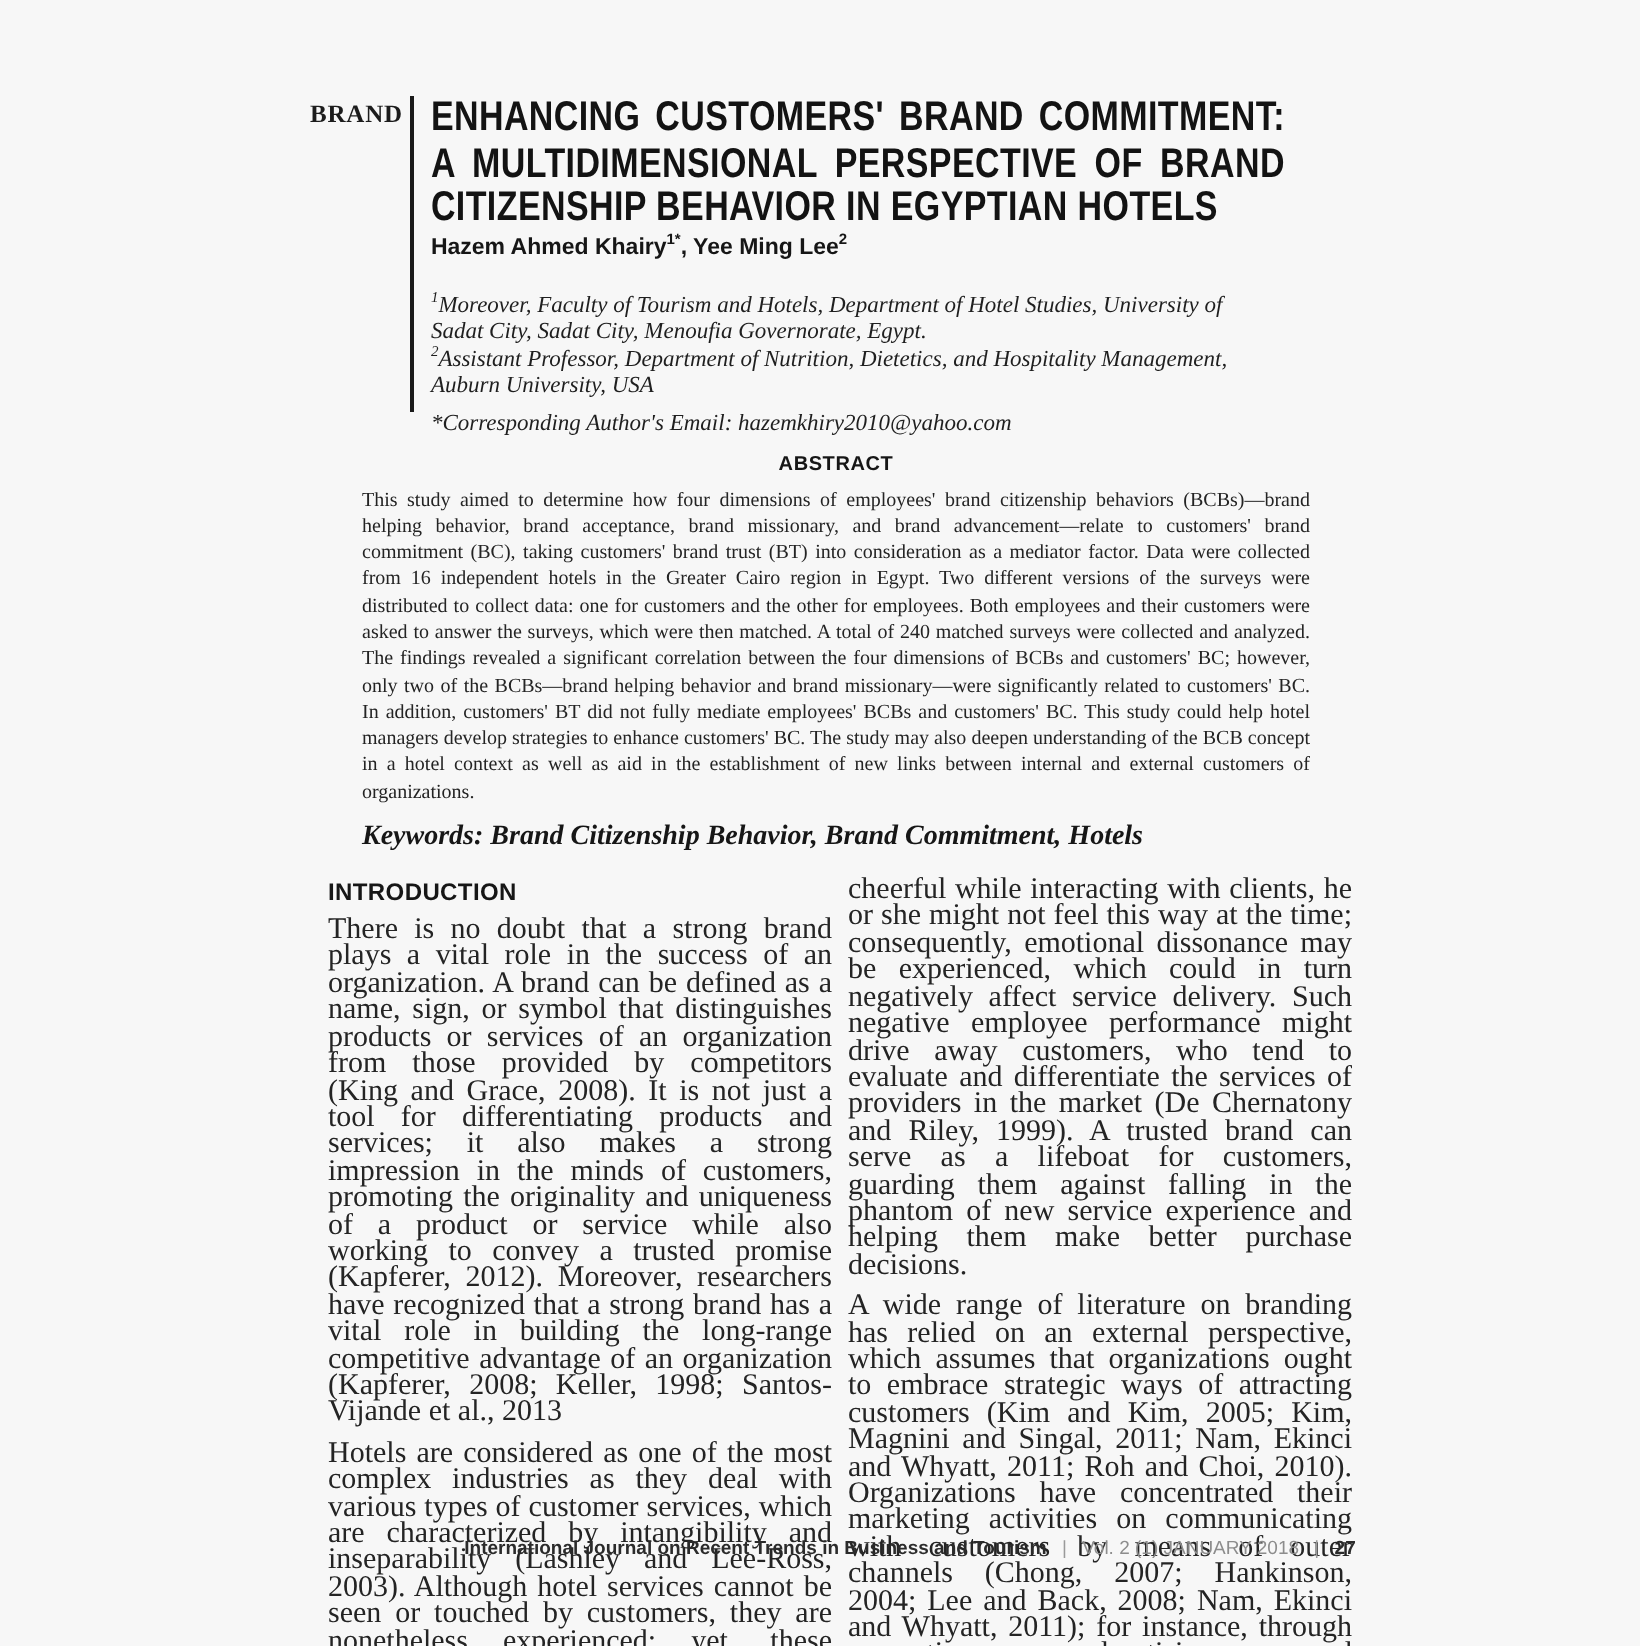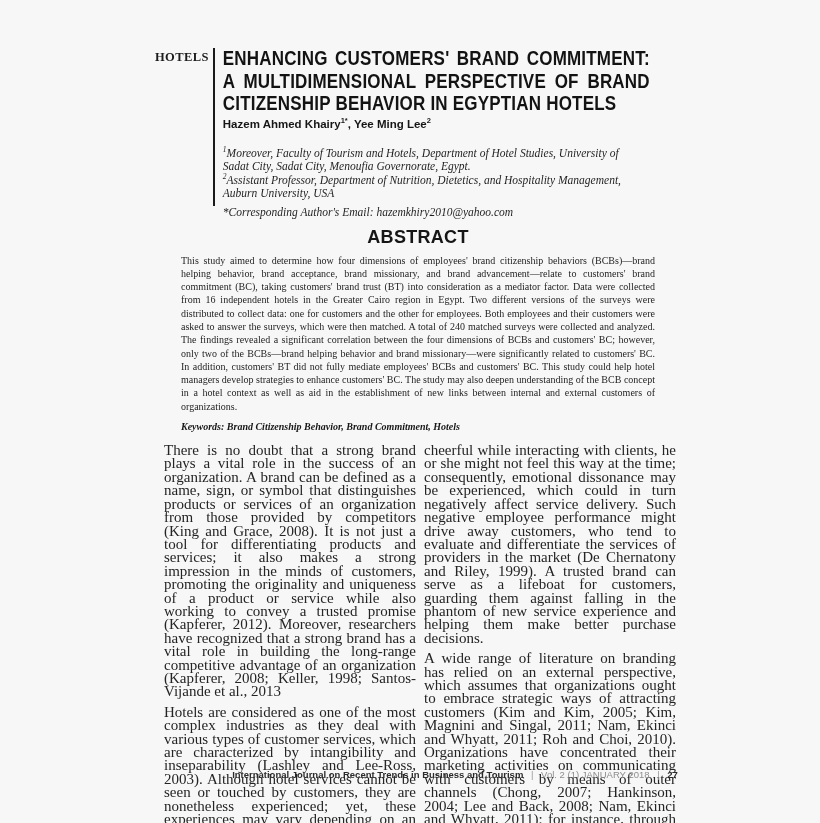--- a/index.html
+++ b/index.html
@@ -38,30 +38,30 @@
   .correspond {
     margin:5px 0 0; color:#1f1f1f;
     font-family:"Liberation Serif", serif; font-style:italic; font-size:11.5px;
   }
 
   
   .abstract { margin:9px 0 0 181px; width:474px; }
   .abstract-heading {
     margin:0 0 6px; text-align:center;
     font-family:"Liberation Sans", sans-serif; font-weight:700;
-    font-size:18px; letter-spacing:.3px; color:#161616;
+    font-size:10px; letter-spacing:.3px; color:#161616;
   }
   .abstract-body {
     margin:0; text-align:justify; color:#242424;
     font-family:"Liberation Serif", serif; font-size:10px; line-height:13.3px;
   }
   .keywords {
     margin:8px 0 0; color:#161616;
     font-family:"Liberation Serif", serif; font-style:italic; font-weight:700;
-    font-size:10px;
+    font-size:14px;
   }
 
   
   .intro { display:flex; gap:8px; margin:12px 0 0 164px; width:512px; }
   .col { width:252px; }
   .section-heading {
     margin:0 0 6px; font-family:"Liberation Sans", sans-serif;
     font-weight:700; font-size:12px; letter-spacing:.2px; color:#161616;
   }
   .body-para {
@@ -79,21 +79,21 @@
   .f-sep   { color:#9a9a9a; margin:0 5px; }
   .f-issue { color:#8d8d8d; }
   .f-page  { font-weight:700; color:#2b2b2b; }
 </style>
 </head>
 <body>
 
 <div class="page">
 
   <header class="masthead">
-    <div class="logo">HOTELS</div>
+    <div class="logo">BRAND</div>
     <div class="v-divider"></div>
     <div class="head-main">
       <h1 class="title">
         <span class="title-line just">ENHANCING CUSTOMERS' BRAND COMMITMENT:</span>
         <span class="title-line just">A MULTIDIMENSIONAL PERSPECTIVE OF BRAND</span>
         <span class="title-line">CITIZENSHIP BEHAVIOR IN EGYPTIAN HOTELS</span>
       </h1>
       <div class="authors"><span>Hazem Ahmed Khairy</span><sup>1*</sup><span>, </span><span>Yee Ming Lee</span><sup>2</sup></div>
       <div class="affiliations">
         <p class="affil"><sup>1</sup><span>Moreover, Faculty of Tourism and Hotels, Department of Hotel Studies, University of Sadat City, Sadat City, Menoufia Governorate, Egypt.</span></p>
@@ -104,20 +104,21 @@
   </header>
 
   <section class="abstract">
     <h2 class="abstract-heading">ABSTRACT</h2>
     <p class="abstract-body">This study aimed to determine how four dimensions of employees' brand citizenship behaviors (BCBs)—brand helping behavior, brand acceptance, brand missionary, and brand advancement—relate to customers' brand commitment (BC), taking customers' brand trust (BT) into consideration as a mediator factor. Data were collected from 16 independent hotels in the Greater Cairo region in Egypt. Two different versions of the surveys were distributed to collect data: one for customers and the other for employees. Both employees and their customers were asked to answer the surveys, which were then matched. A total of 240 matched surveys were collected and analyzed. The findings revealed a significant correlation between the four dimensions of BCBs and customers' BC; however, only two of the BCBs—brand helping behavior and brand missionary—were significantly related to customers' BC. In addition, customers' BT did not fully mediate employees' BCBs and customers' BC. This study could help hotel managers develop strategies to enhance customers' BC. The study may also deepen understanding of the BCB concept in a hotel context as well as aid in the establishment of new links between internal and external customers of organizations.</p>
     <p class="keywords">Keywords: Brand Citizenship Behavior, Brand Commitment, Hotels</p>
   </section>
 
   <section class="intro">
     <div class="col">
+      <h3 class="section-heading">INTRODUCTION</h3>
       <p class="body-para">There is no doubt that a strong brand plays a vital role in the success of an organization. A brand can be defined as a name, sign, or symbol that distinguishes products or services of an organization from those provided by competitors (King and Grace, 2008). It is not just a tool for differentiating products and services; it also makes a strong impression in the minds of customers, promoting the originality and uniqueness of a product or service while also working to convey a trusted promise (Kapferer, 2012). Moreover, researchers have recognized that a strong brand has a vital role in building the long-range competitive advantage of an organization (Kapferer, 2008; Keller, 1998; Santos-Vijande et al., 2013</p>
       <p class="body-para">Hotels are considered as one of the most complex industries as they deal with various types of customer services, which are characterized by intangibility and inseparability (Lashley and Lee-Ross, 2003). Although hotel services cannot be seen or touched by customers, they are nonetheless experienced; yet, these experiences may vary depending on an employee's behavior during the rendering of services. For example, even though a front desk employee is required to be friendly and</p>
     </div>
     <div class="col">
       <p class="body-para">cheerful while interacting with clients, he or she might not feel this way at the time; consequently, emotional dissonance may be experienced, which could in turn negatively affect service delivery. Such negative employee performance might drive away customers, who tend to evaluate and differentiate the services of providers in the market (De Chernatony and Riley, 1999). A trusted brand can serve as a lifeboat for customers, guarding them against falling in the phantom of new service experience and helping them make better purchase decisions.</p>
       <p class="body-para">A wide range of literature on branding has relied on an external perspective, which assumes that organizations ought to embrace strategic ways of attracting customers (Kim and Kim, 2005; Kim, Magnini and Singal, 2011; Nam, Ekinci and Whyatt, 2011; Roh and Choi, 2010). Organizations have concentrated their marketing activities on communicating with customers by means of outer channels (Chong, 2007; Hankinson, 2004; Lee and Back, 2008; Nam, Ekinci and Whyatt, 2011); for instance, through promotions, advertising, and spokespersons. However, regardless of whether organizations have promoted the distinctiveness of their brands to customers, their employees—who are part of service delivery and, of course, part of the</p>
     </div>
   </section>
 
   <footer class="footer">

